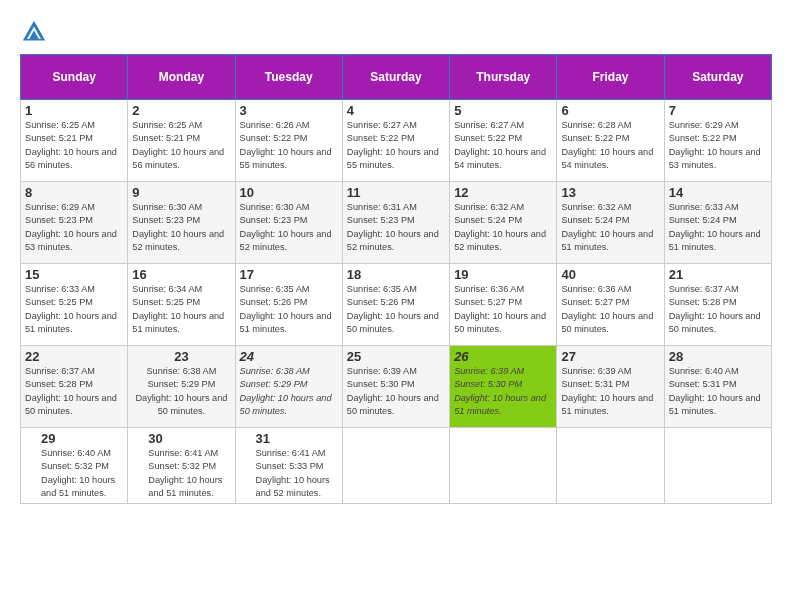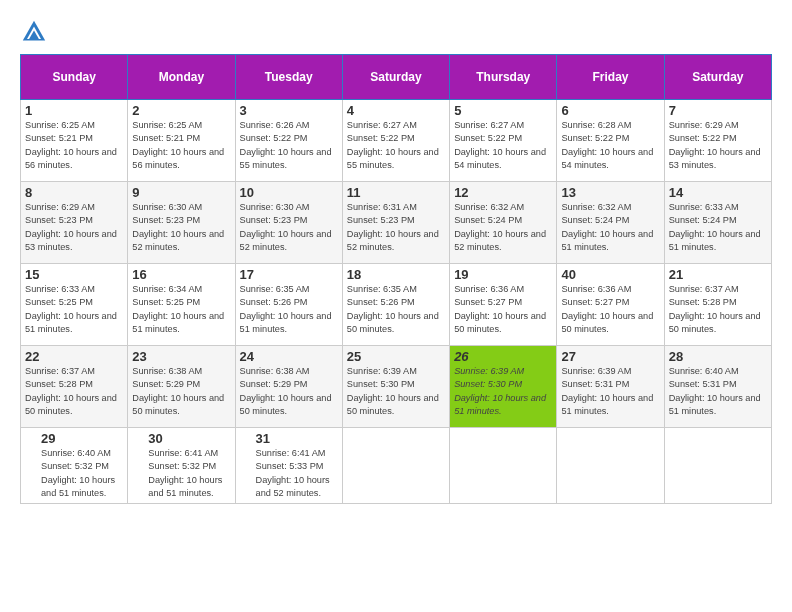--- a/index.html
+++ b/index.html
@@ -220,25 +220,25 @@
           <td>
         <span class="day-num">21</span>
         <div class="day-info">Sunrise: 6:37 AM<br>Sunset: 5:28 PM<br>Daylight: 10 hours and 50 minutes.</div>
       </td>
         </tr>
         <tr style="background: rgb(245, 245, 245);">
           <td style="background: rgb(245, 245, 245);">
         <span class="day-num">22</span>
         <div class="day-info">Sunrise: 6:37 AM<br>Sunset: 5:28 PM<br>Daylight: 10 hours and 50 minutes.</div>
       </td>
-          <td style="background: rgb(245, 245, 245);">
+          <td style="background: rgb(245, 245, 245); text-align: center;">
         <span class="day-num">23</span>
         <div class="day-info">Sunrise: 6:38 AM<br>Sunset: 5:29 PM<br>Daylight: 10 hours and 50 minutes.</div>
       </td>
-          <td style="background: rgb(245, 245, 245);">
+          <td style="background: rgb(245, 245, 245); font-style: italic;">
         <span class="day-num">24</span>
         <div class="day-info">Sunrise: 6:38 AM<br>Sunset: 5:29 PM<br>Daylight: 10 hours and 50 minutes.</div>
       </td>
           <td style="background: rgb(245, 245, 245); margin-left: 7px;">
         <span class="day-num">25</span>
         <div class="day-info">Sunrise: 6:39 AM<br>Sunset: 5:30 PM<br>Daylight: 10 hours and 50 minutes.</div>
       </td>
           <td style="background: #84cc16; font-style: italic;">
         <span class="day-num">26</span>
         <div class="day-info">Sunrise: 6:39 AM<br>Sunset: 5:30 PM<br>Daylight: 10 hours and 51 minutes.</div>

